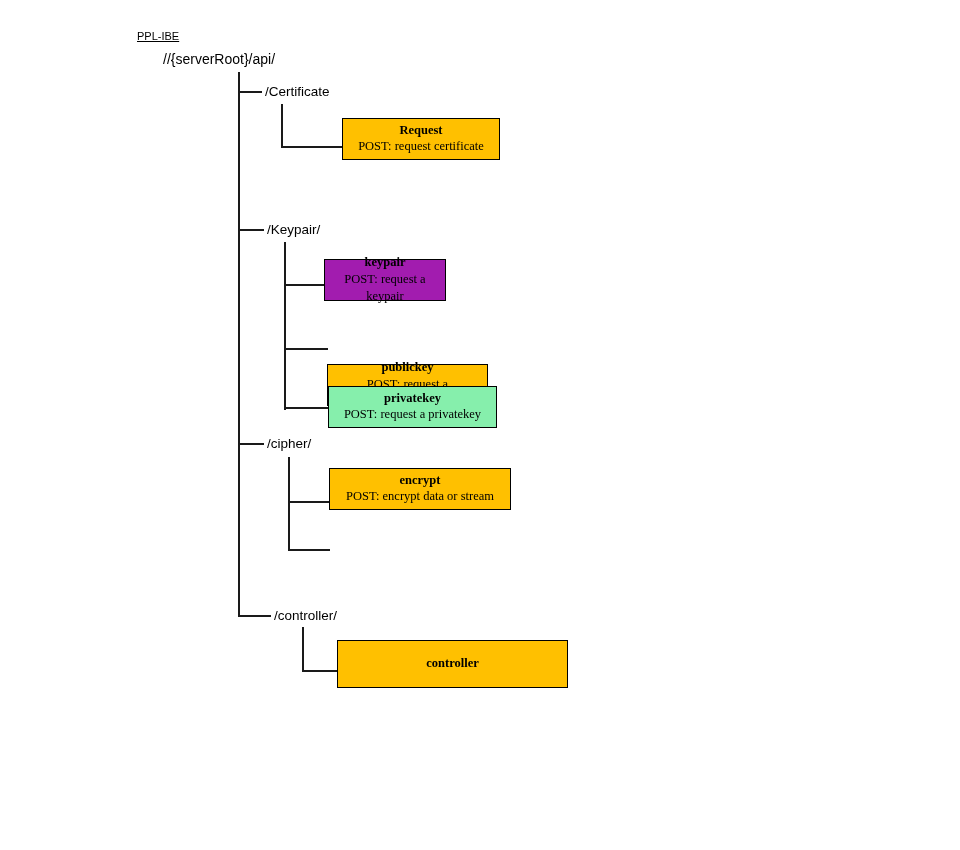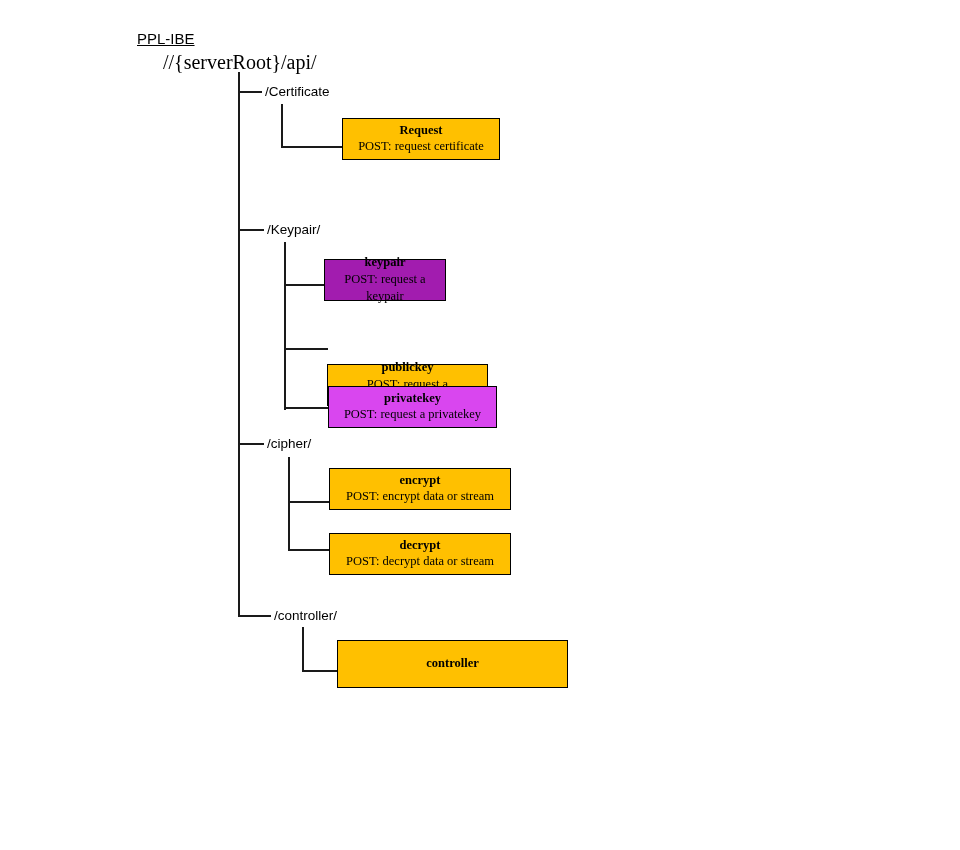--- a/index.html
+++ b/index.html
@@ -24,27 +24,27 @@
 
   
   .label {
     position: absolute;
     white-space: nowrap;
     color: #000000;
     line-height: 1;
   }
   .title {
     font-family: "Liberation Sans", sans-serif;
-    font-size: 15px;
+    font-size: 11px;
     text-decoration: underline;
     letter-spacing: 0px;
   }
   .root-path {
-    font-family: Liberation Serif, serif;
-    font-size: 20px;
+    font-family: Liberation Sans, sans-serif;
+    font-size: 14px;
   }
   .branch-label {
     font-family: "Liberation Sans", sans-serif;
     font-size: 13.5px;
   }
 
   
   .line {
     position: absolute;
     background: #1a1a1a;
@@ -110,41 +110,37 @@
     <div class="box-desc">POST: request a keypair</div>
   </div>
 
   <div class="line hline" style="left:284px; top:348px; width:44px;"></div>
   <div class="box" style="left:327px; top:328px; width:161px; height:42px; background:#FFC000;margin-top:36px;">
     <div class="box-title">publickey</div>
     <div class="box-desc">POST: request a controller</div>
   </div>
 
   <div class="line hline" style="left:284px; top:407px; width:45px;"></div>
-  <div class="box" style="left:328px; top:386px; width:169px; height:42px; background:#d946ef;">
+  <div class="box" style="left:328px; top:386px; width:169px; height:42px; background:#86efac;">
     <div class="box-title">privatekey</div>
     <div class="box-desc">POST: request a privatekey</div>
   </div>
 
   <div class="line hline" style="left:238px; top:443px; width:26px;"></div>
   <div class="label branch-label" style="left:267px; top:437px;">/cipher/</div>
 
   <div class="line vline" style="left:288px; top:457px; height:94px;"></div>
 
   <div class="line hline" style="left:288px; top:501px; width:42px;"></div>
   <div class="box" style="left:329px; top:468px; width:182px; height:42px; background:#FFC000;">
     <div class="box-title">encrypt</div>
     <div class="box-desc">POST: encrypt data or stream</div>
   </div>
 
   <div class="line hline" style="left:288px; top:549px; width:42px;"></div>
-  <div class="box" style="left:329px; top:533px; width:182px; height:42px; background:#FFC000;">
-    <div class="box-title">decrypt</div>
-    <div class="box-desc">POST: decrypt data or stream</div>
-  </div>
 
   <div class="line hline" style="left:238px; top:615px; width:33px;"></div>
   <div class="label branch-label" style="left:274px; top:609px;">/controller/</div>
 
   <div class="line vline" style="left:302px; top:627px; height:45px;"></div>
   <div class="line hline" style="left:302px; top:670px; width:37px;"></div>
 
   <div class="box" style="left:337px; top:640px; width:231px; height:48px; background:#FFC000;">
     <div class="box-title">controller</div>
   </div>

